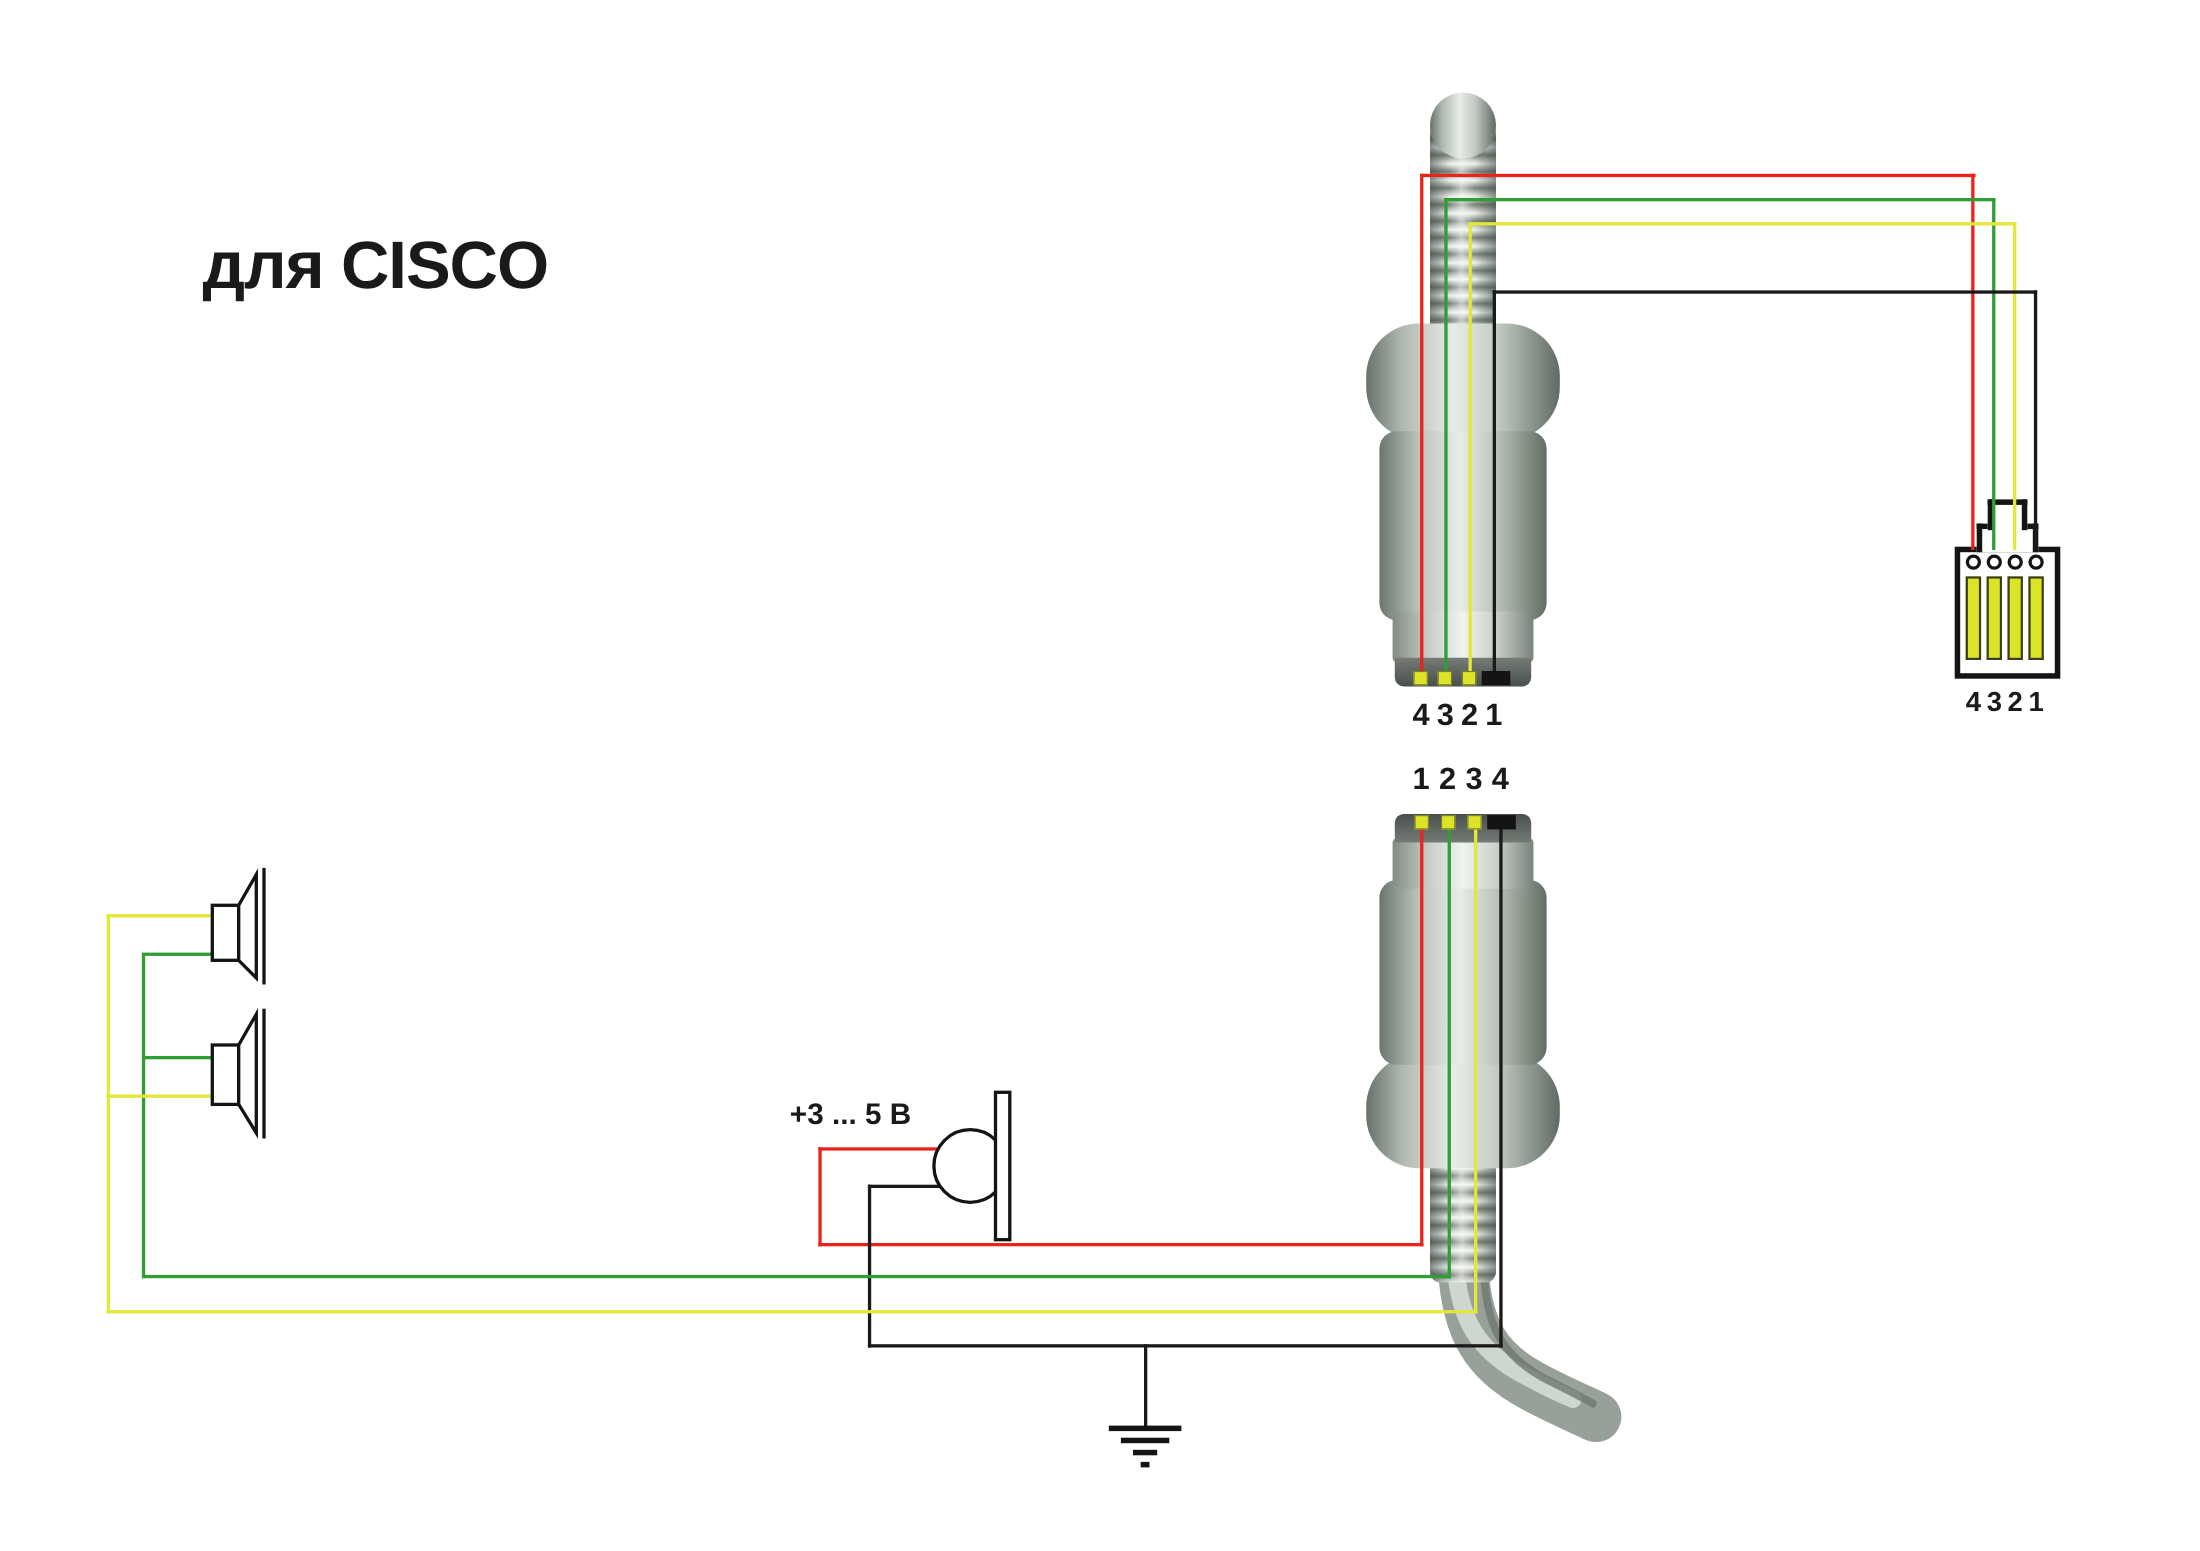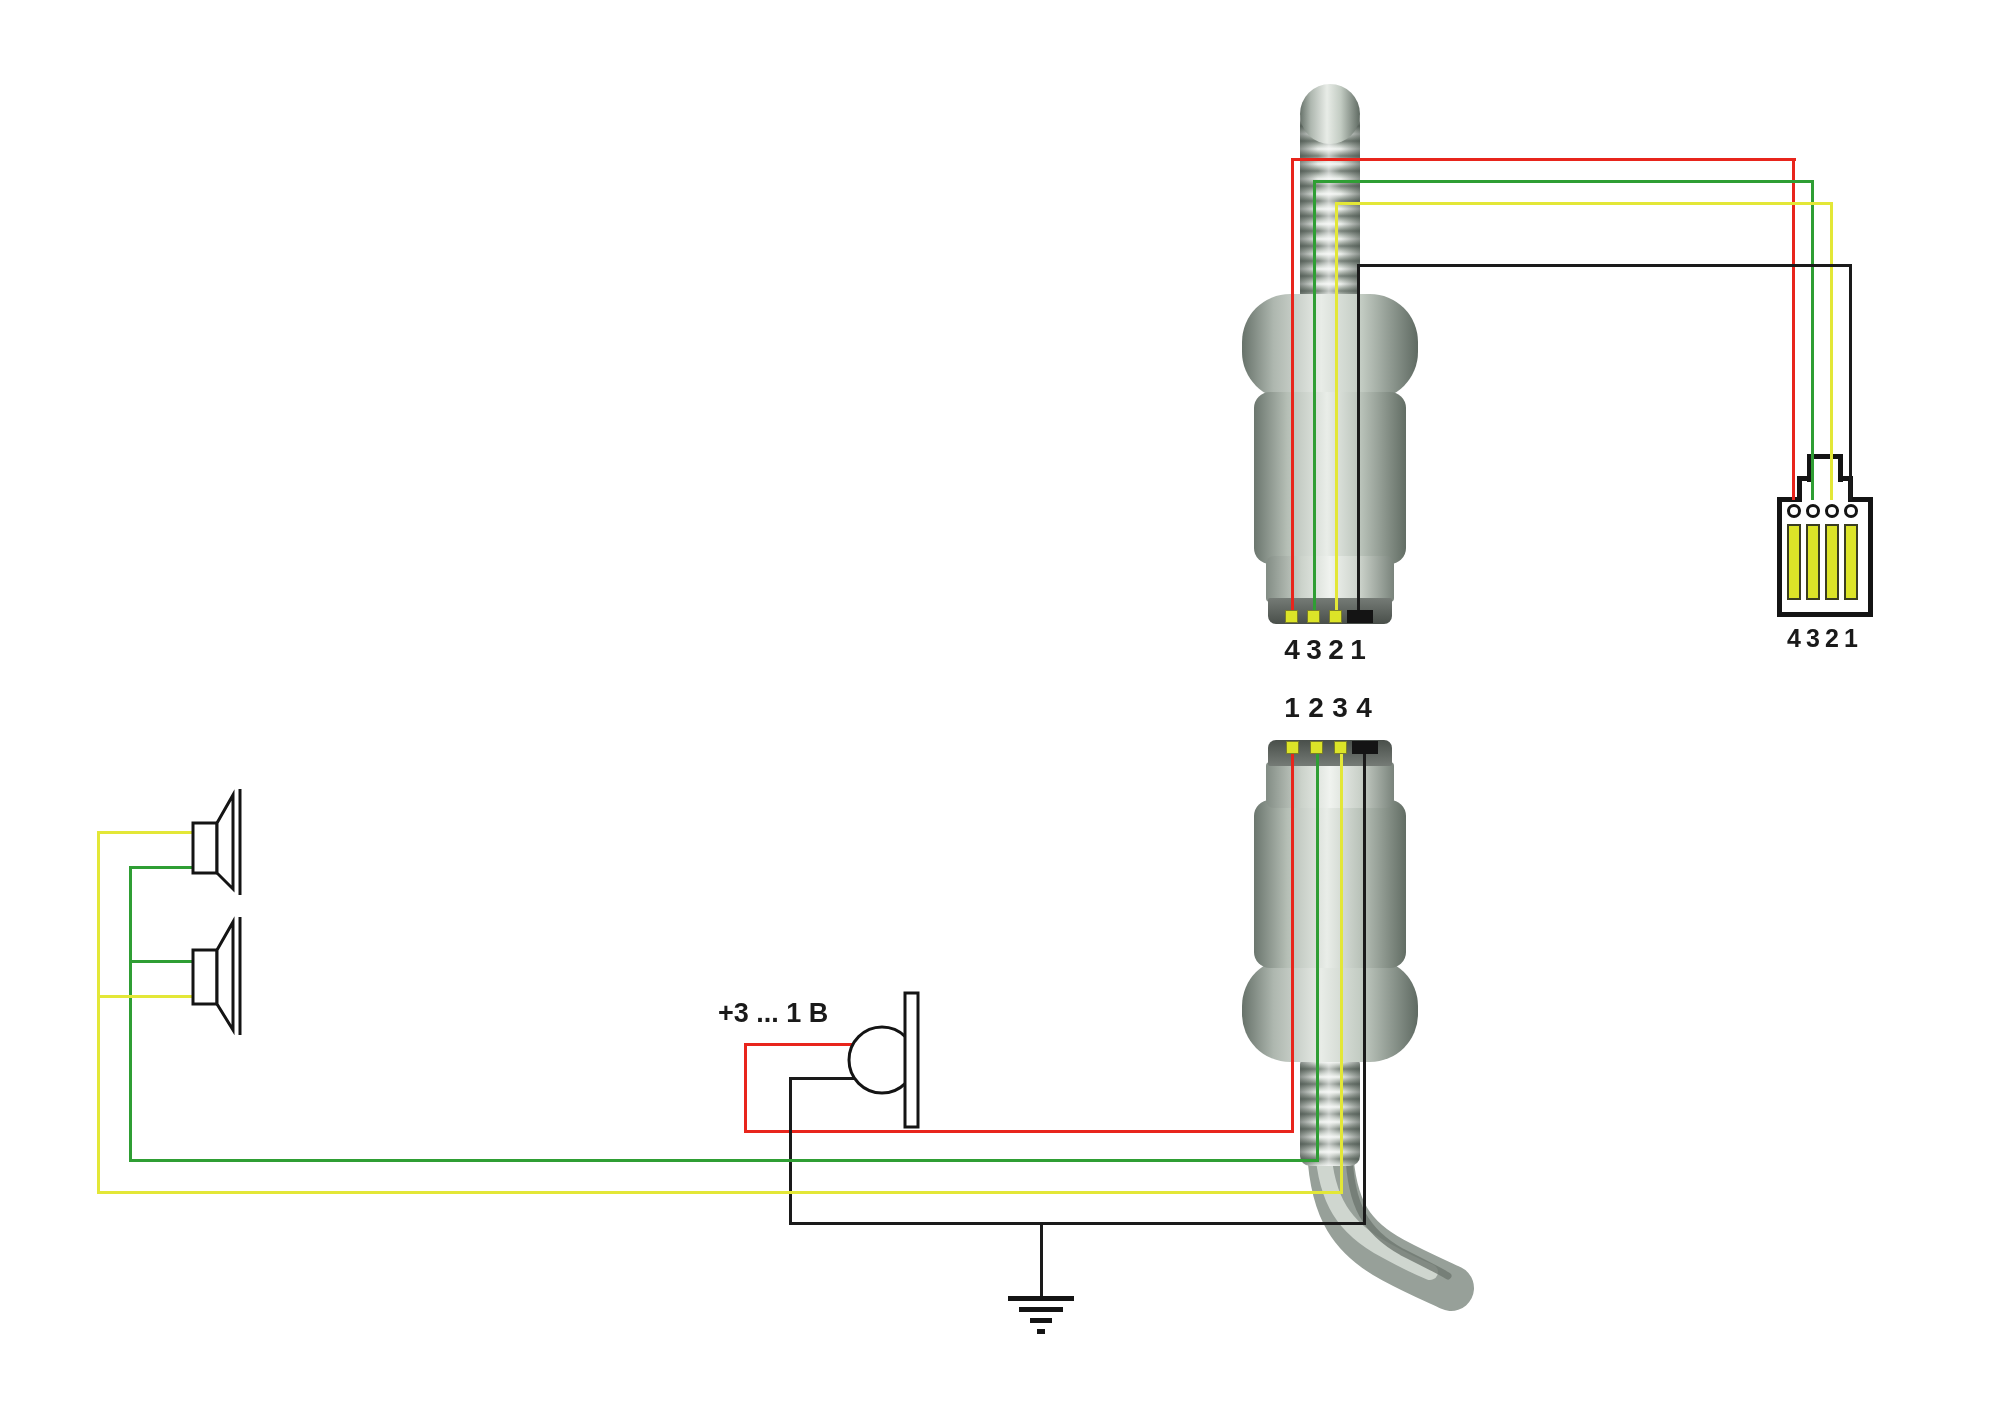--- a/index.html
+++ b/index.html
@@ -32,20 +32,21 @@
   .rj9circ{position:absolute;width:14px;height:14px;border:3px solid #141414;border-radius:50%;
            background:#fff;box-sizing:border-box;z-index:33;}
   svg{position:absolute;left:0;top:0;pointer-events:none;}
 </style>
 </head>
 <body>
 
 <div class="stage">
 
   <div class="title">
+    <div>для CISCO</div>
   </div>
 
   <div class="abs coil" style="left:1300px;top:96px;width:60px;height:210px;border-radius:26px 26px 10px 10px;z-index:10;"></div>
   <div class="abs plastic" style="left:1300px;top:84px;width:60px;height:60px;border-radius:30px;z-index:11;"></div>
   <div class="abs plastic" style="left:1242px;top:294px;width:176px;height:106px;border-radius:48px;z-index:12;"></div>
   <div class="abs plastic2" style="left:1254px;top:392px;width:152px;height:172px;border-radius:16px;z-index:13;"></div>
   <div class="abs plastic3" style="left:1266px;top:556px;width:128px;height:46px;border-radius:8px 8px 4px 4px;z-index:14;"></div>
   <div class="abs faceg" style="left:1268px;top:598px;width:124px;height:26px;border-radius:2px 2px 8px 8px;z-index:15;"></div>
   <div class="contact-y" style="left:1285px;top:610px;width:13px;height:13px;"></div>
   <div class="contact-y" style="left:1307px;top:610px;width:13px;height:13px;"></div>
@@ -142,15 +143,15 @@
     <line x1="240" y1="789" x2="240" y2="895" stroke="#141414" stroke-width="3"></line>
 
     <rect x="193" y="950" width="24" height="54" fill="#fff" stroke="#141414" stroke-width="3"></rect>
     <polygon points="217,950 233,922 233,1030 217,1004" fill="#fff" stroke="#141414" stroke-width="3"></polygon>
     <line x1="240" y1="917" x2="240" y2="1035" stroke="#141414" stroke-width="3"></line>
 
     <circle cx="882" cy="1060" r="33" fill="#fff" stroke="#141414" stroke-width="3"></circle>
     <rect x="905" y="993" width="13" height="134" fill="#fff" stroke="#141414" stroke-width="3"></rect>
   </svg>
 
-  <div class="miclabel">+3 ... 1 В</div>
+  <div class="miclabel">+3 ... 5 В</div>
 
 </div>
 
 </body></html>

